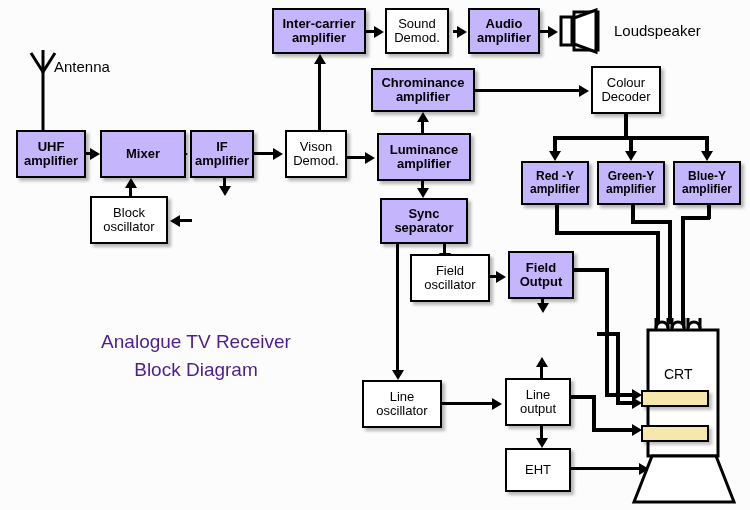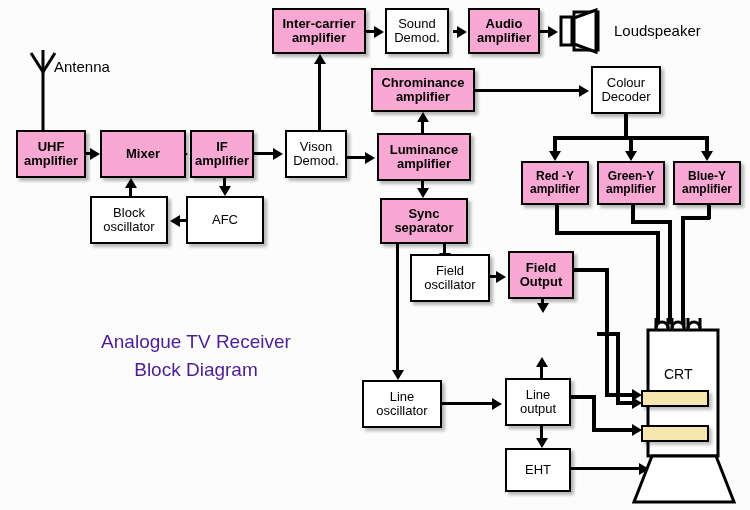--- a/index.html
+++ b/index.html
@@ -25,21 +25,21 @@
     display:flex;
     align-items:center;
     justify-content:center;
     text-align:center;
     line-height:1.05;
     font-size:13px;
     white-space:nowrap;
     box-shadow:3px 3px 3px rgba(0,0,0,.28);
     z-index:5;
   }
-  .blk.green{background:#f9a8d4;font-weight:bold;}
+  .blk.green{background:#c4b5fd;font-weight:bold;}
   .blk .t{display:block;}
   .blk.two .t{display:block;}
   .blk .l2{display:block;}
 
   
   .w{position:absolute;background:#000;z-index:2;}
   .wh{height:2.5px;}
   .wv{width:2.5px;}
   .wthick.wh{height:3.5px;}
   .wthick.wv{width:3.5px;}
@@ -125,25 +125,20 @@
   <div class="w wh" style="left:254px;top:152px;width:19px;"></div>
   <div class="ar ar-r" style="left:273px;top:148px;"></div>
 
   <div class="blk two" style="left:90px;top:196px;width:78px;height:48px;">
     <span>
       <span class="t">Block</span>
       <span class="l2">oscillator</span>
     </span>
   </div>
 
-  <div class="blk" style="left:186px;top:196px;width:78px;height:48px;">
-    <span>
-      <span class="t">AFC</span>
-    </span>
-  </div>
 
   <div class="w wv" style="left:129px;top:188px;height:12px;"></div>
   <div class="ar ar-u" style="left:125px;top:178px;"></div>
 
   <div class="w wv" style="left:223px;top:178px;height:8px;"></div>
   <div class="ar ar-d" style="left:219px;top:186px;"></div>
 
   <div class="w wh" style="left:180px;top:219px;width:12px;"></div>
   <div class="ar ar-l" style="left:170px;top:215px;"></div>
 

